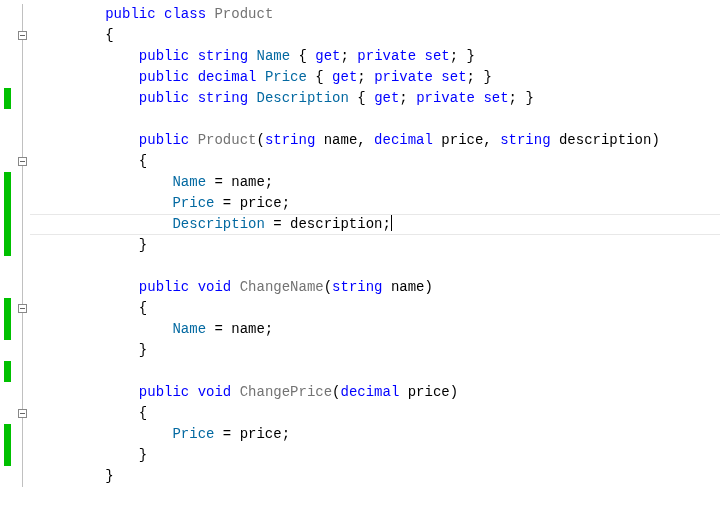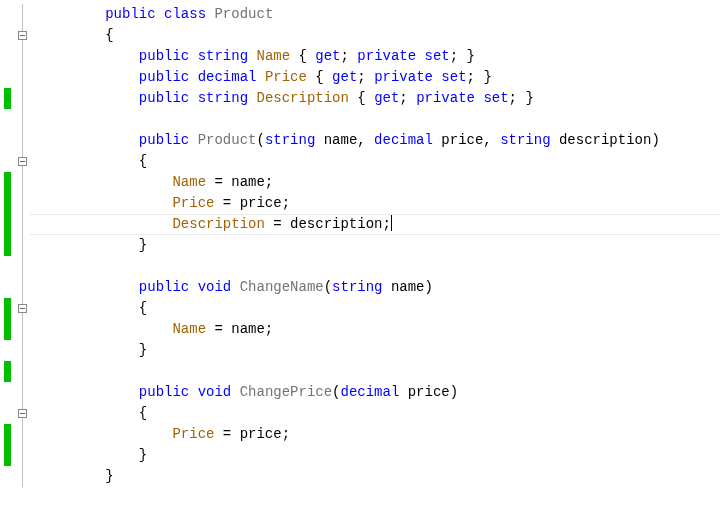--- a/index.html
+++ b/index.html
@@ -78,21 +78,21 @@
   .caret {
     display: inline-block;
     width: 1px;
     height: 16px;
     background: #000000;
     vertical-align: -3px;
     margin-left: 0;
   }
   .kw { color: #0000ff; }
   .type { color: #737373; }
-  .ident { color: #a16207; }
+  .ident { color: #0369a1; }
 </style>
 </head>
 <body>
 
 <div class="editor">
   <div class="gutter">
       <div class="change-bar" style="top: 88px; height: 21px;"></div>
       <div class="change-bar" style="top: 172px; height: 21px;"></div>
       <div class="change-bar" style="top: 193px; height: 21px;"></div>
       <div class="change-bar" style="top: 214px; height: 21px;"></div>

